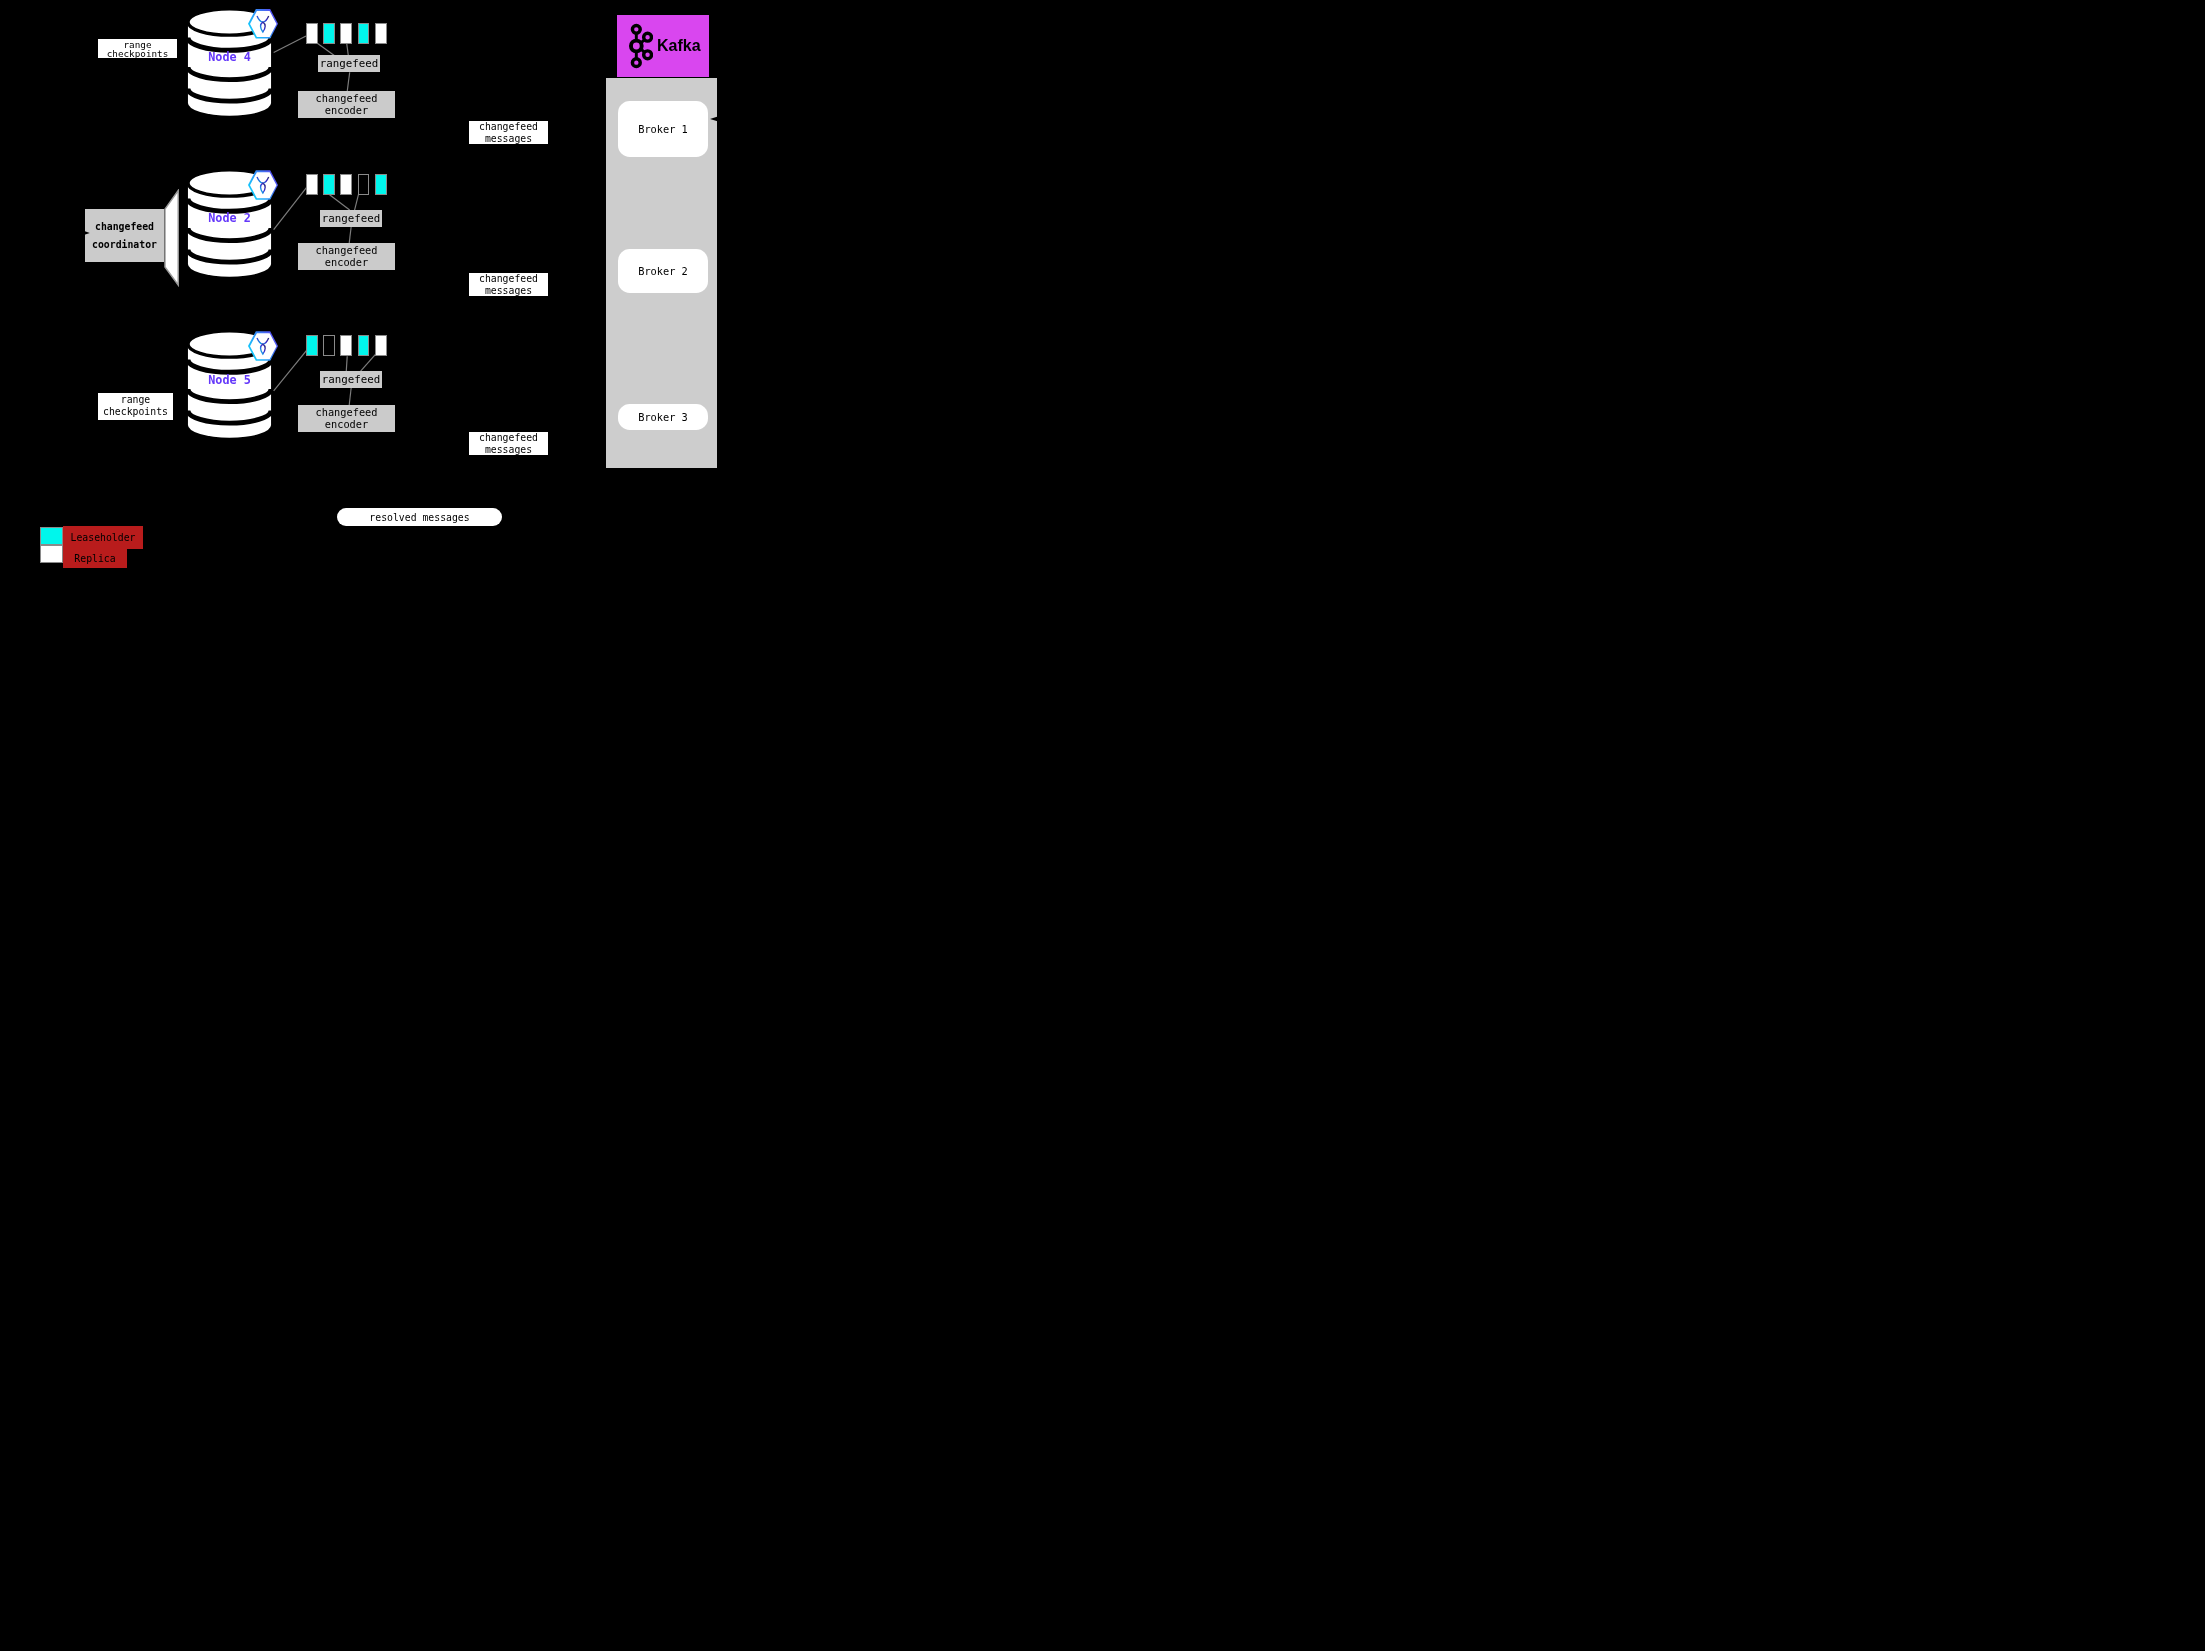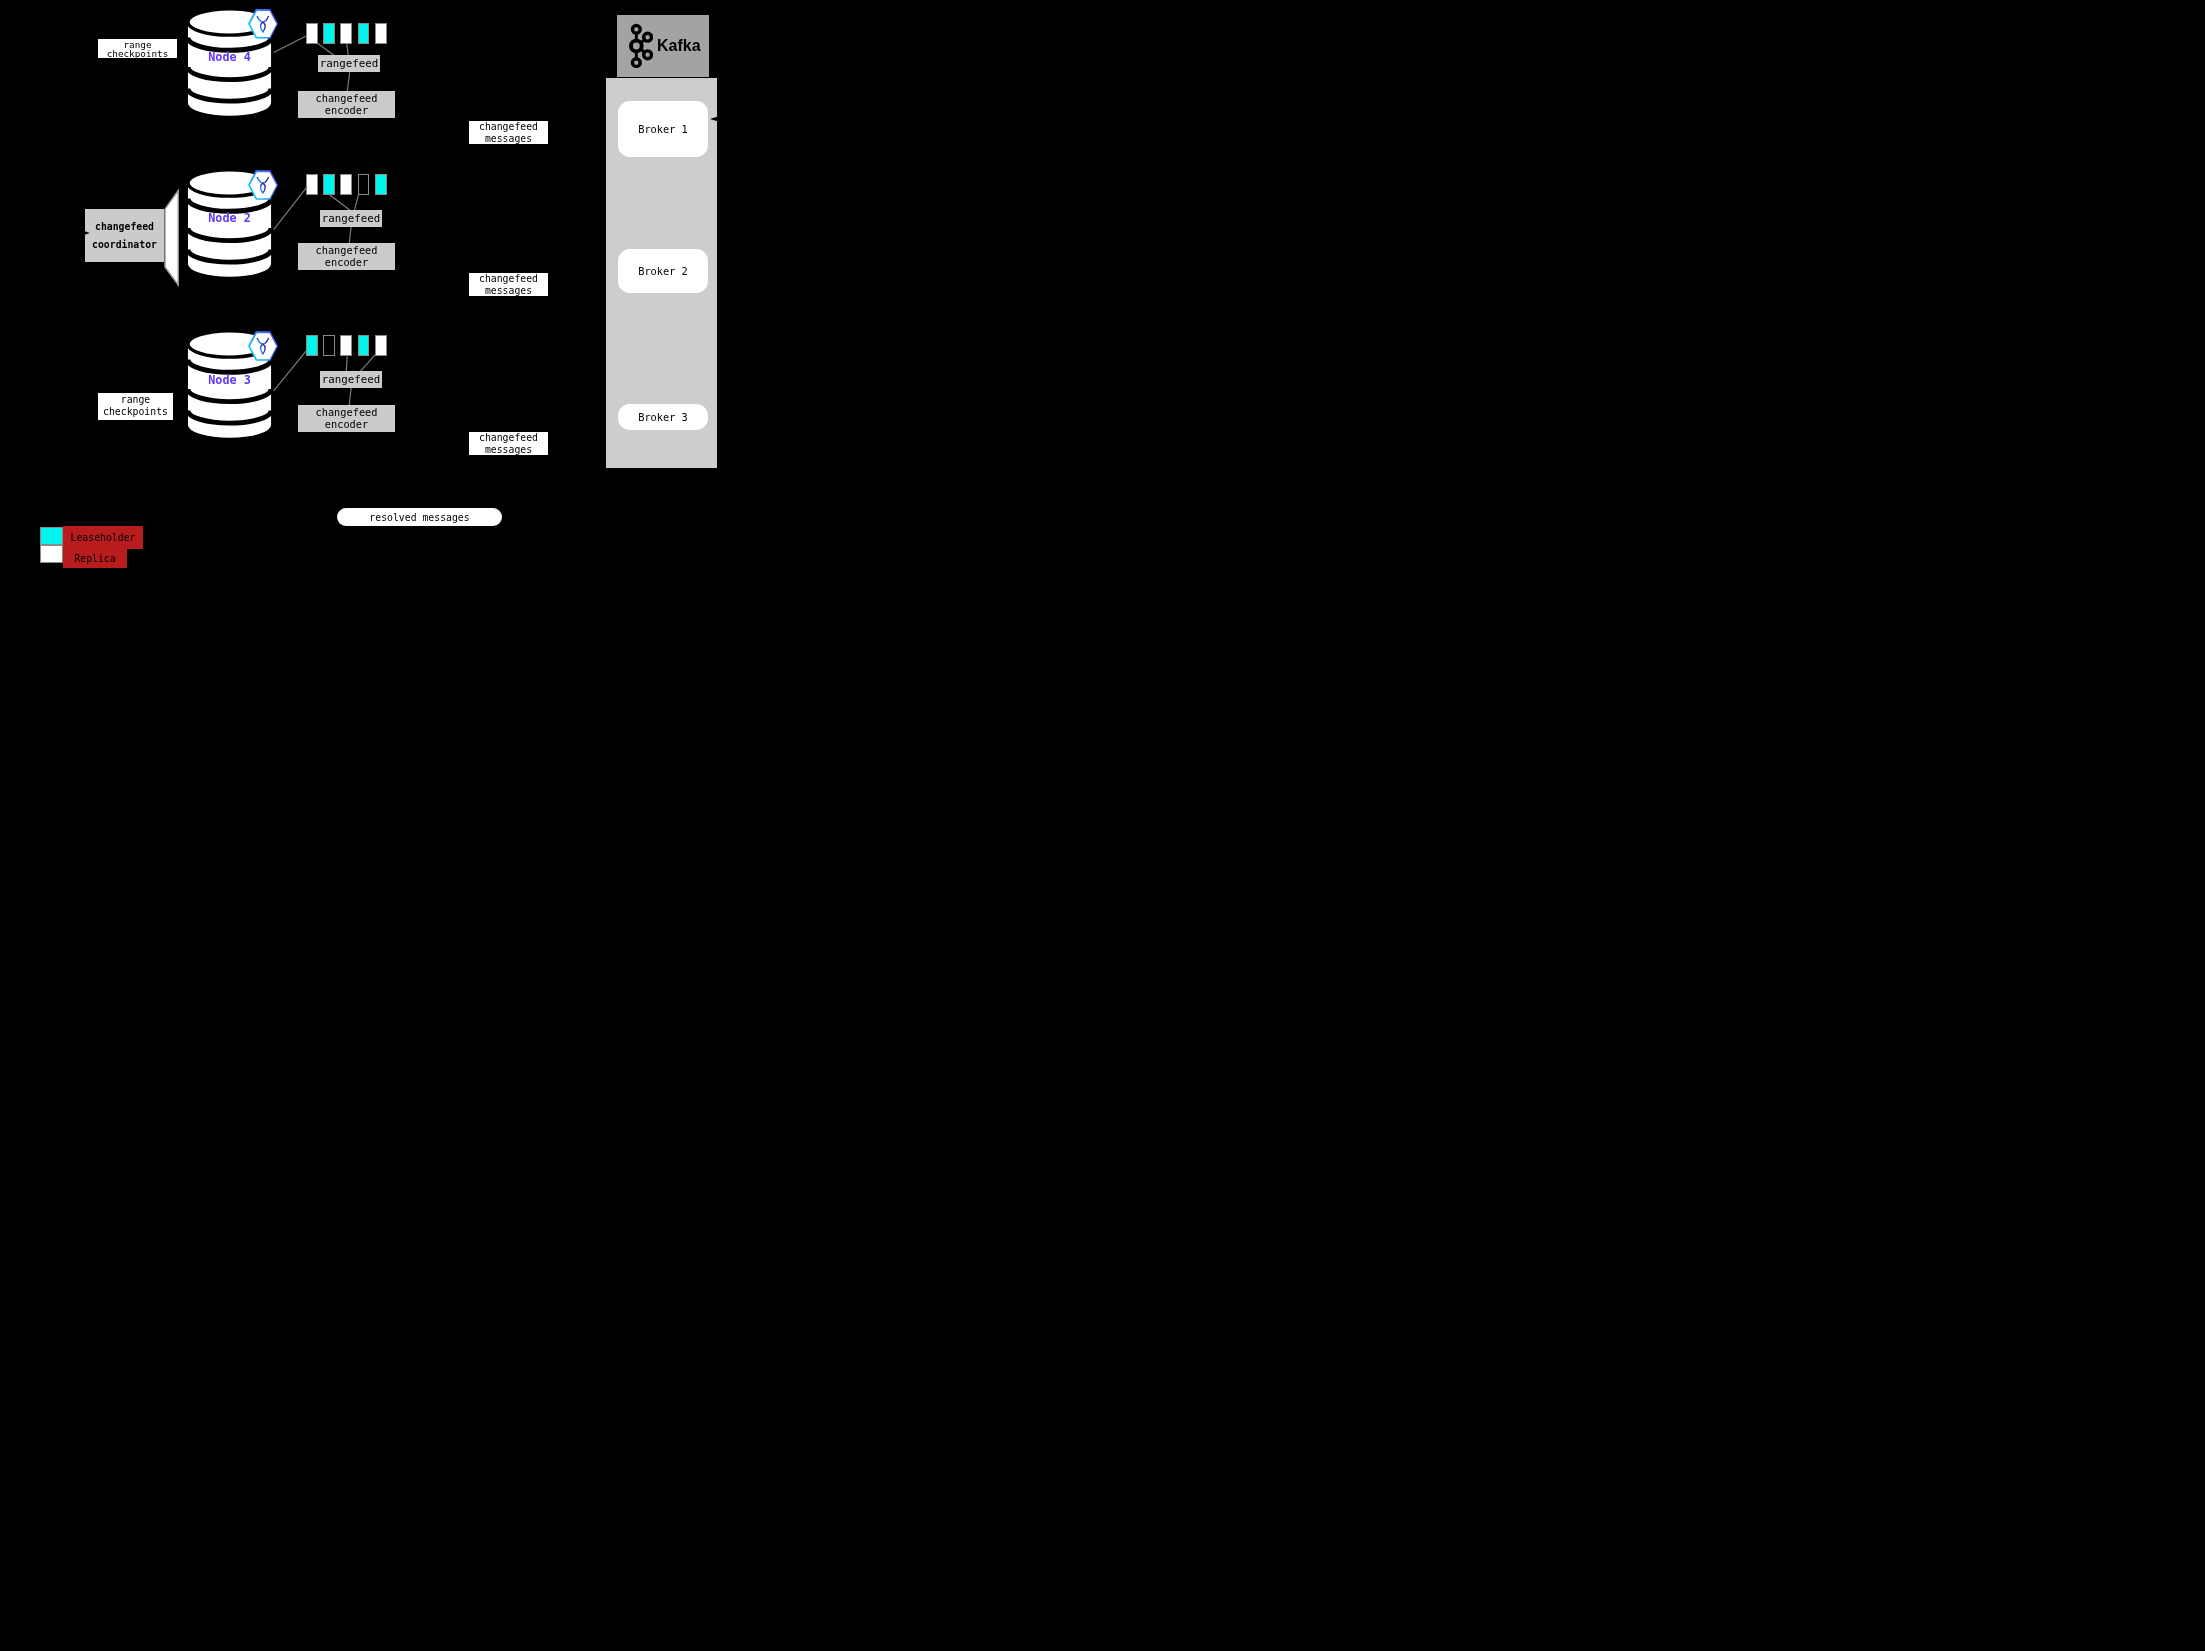--- a/index.html
+++ b/index.html
@@ -136,21 +136,21 @@
 
   <div class="abs whitebox msg-label lbl2" style="left:469px;top:273px;width:79px;height:23px">changefeed messages</div>
 
   <svg class="abs" style="left:186px;top:329px" width="87" height="113" viewBox="0 0 178 230">
     <path d="M4,30 L4,196 A85,26 0 0 0 174,196 L174,30 Z" fill="#fff"></path>
     <path d="M4,62  A85,26 0 0 0 174,62" stroke="#000" stroke-width="10" fill="none"></path>
     <path d="M4,122 A85,26 0 0 0 174,122" stroke="#000" stroke-width="10" fill="none"></path>
     <path d="M4,166 A85,26 0 0 0 174,166" stroke="#000" stroke-width="10" fill="none"></path>
     <ellipse cx="89" cy="30" rx="85" ry="27" fill="#fff" stroke="#000" stroke-width="7"></ellipse>
   </svg>
-  <div class="abs node-label" style="left: 186px; top: 373px; color: rgb(100, 56, 250);">Node 3</div>
+  <div class="abs node-label" style="left: 186px; top: 373px; color: rgb(100, 56, 250);">Node 5</div>
 
   <div class="abs hexa" style="left:248px;top:330px;width:30px;height:32px;background:linear-gradient(60deg,#00e8ff,#6633ee);">
     <div class="abs hexa" style="left:2px;top:2px;width:26.5px;height:28.4px;background:#fff;"></div>
     <svg class="abs" style="left:8.3px;top:6.4px" width="13.7" height="19.6" viewBox="0 0 40 56">
       <path d="M3,5 C8,17 13,22 20,23 C27,22 32,17 37,5" fill="none" stroke="url(#crdb-grad)" stroke-width="4"></path>
       <path d="M20,23 C11,29 11,40 20,52 C29,40 29,29 20,23 Z" fill="none" stroke="url(#crdb-grad)" stroke-width="4"></path>
       <path d="M20,23 L20,52" stroke="url(#crdb-grad)" stroke-width="4"></path>
     </svg>
   </div>
 
@@ -163,21 +163,21 @@
     </div>
 
   <div class="abs whitebox lbl2" style="left:98px;top:393px;width:75px;height:26.5px;font-size:9.8px;line-height:12.7px;overflow:hidden">range checkpoints</div>
 
   <div class="abs graybox rf-box" style="left:320px;top:371px;width:62px;height:16.7px">rangefeed</div>
 
   <div class="abs graybox enc-box lbl2" style="left:298px;top:405px;width:97px;height:26.5px">changefeed encoder</div>
 
   <div class="abs whitebox msg-label lbl2" style="left:469px;top:432px;width:79px;height:23px">changefeed messages</div>
 
-  <div class="abs" style="left:617px;top:15px;width:92px;height:62px;background:#a3a3a3;">
+  <div class="abs" style="left:617px;top:15px;width:92px;height:62px;background:#d946ef;">
     <svg class="abs" style="left:8.8px;top:8.3px" width="27.5" height="46" viewBox="0 0 56 94">
       <g stroke="#000" fill="none">
         <circle cx="21" cy="13" r="8" stroke-width="7"></circle>
         <circle cx="21" cy="81" r="8" stroke-width="7"></circle>
         <circle cx="21" cy="47" r="11" stroke-width="8"></circle>
         <circle cx="44" cy="29" r="8" stroke-width="7"></circle>
         <circle cx="44" cy="65" r="8" stroke-width="7"></circle>
         <line x1="21" y1="21" x2="21" y2="36" stroke-width="6"></line>
         <line x1="21" y1="58" x2="21" y2="73" stroke-width="6"></line>
         <line x1="30" y1="41" x2="38" y2="34" stroke-width="6"></line>

